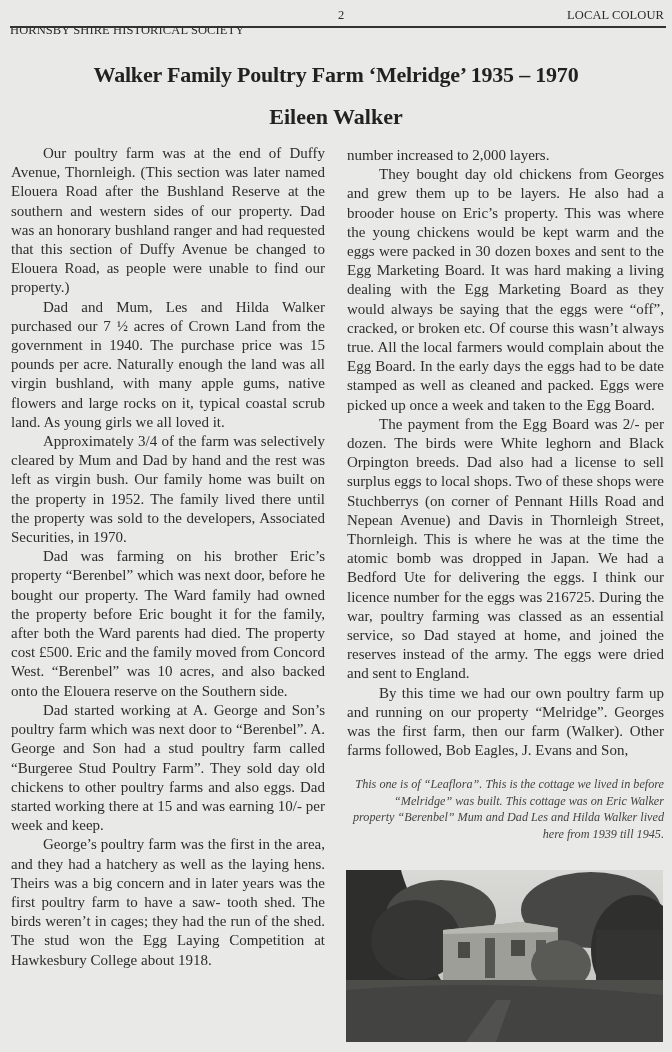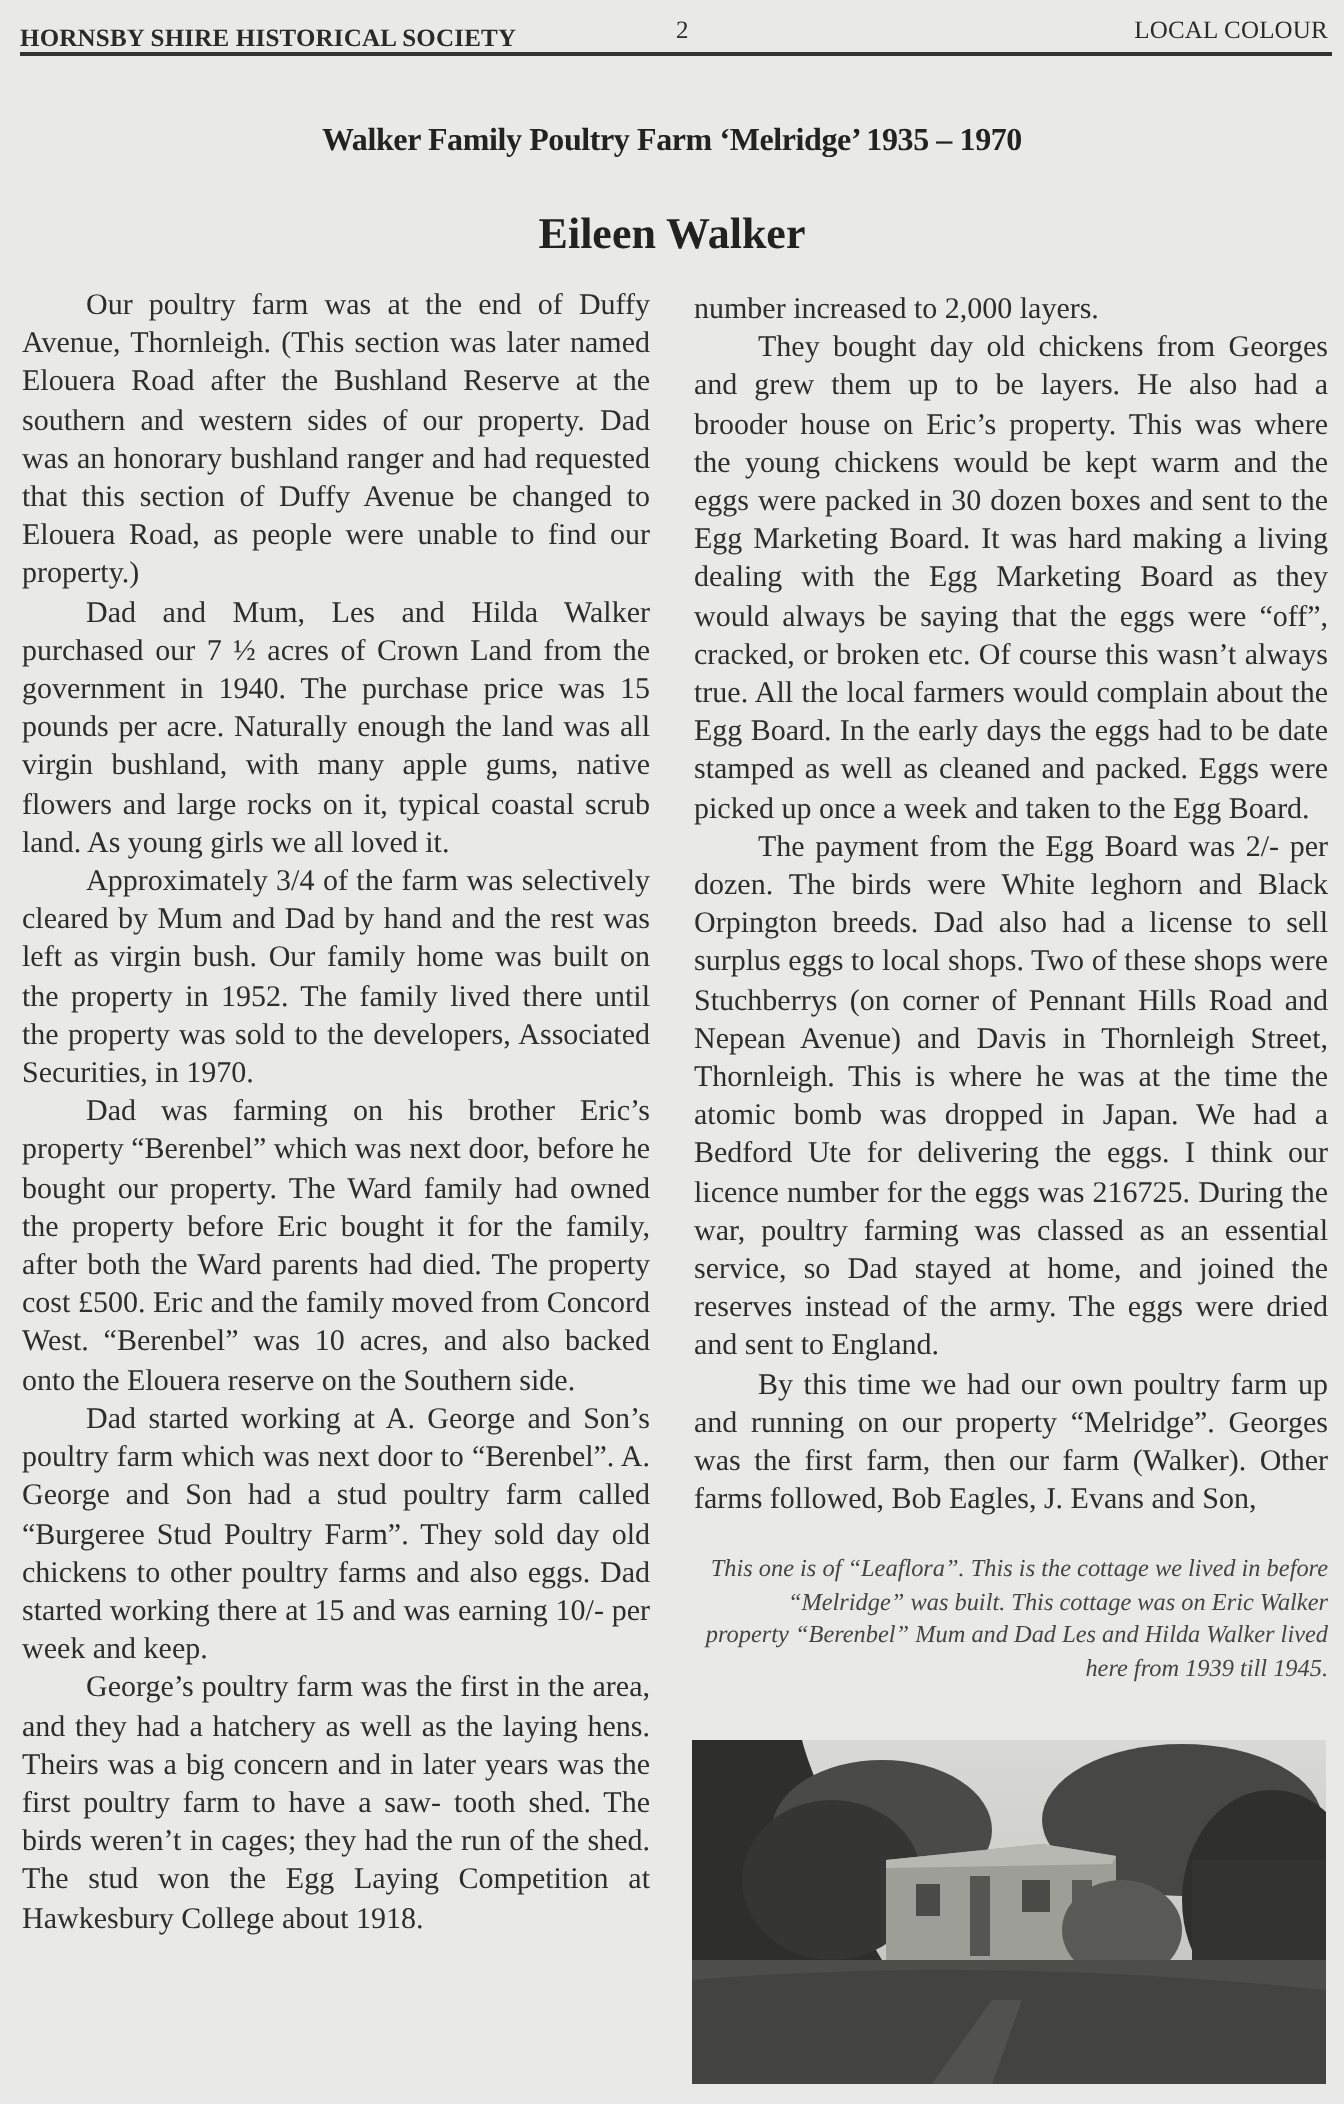--- a/index.html
+++ b/index.html
@@ -7,30 +7,30 @@
     width: 672px; height: 1052px; overflow: hidden;
     background: #e9e9e7;
     font-family: "Liberation Serif", "DejaVu Serif", serif;
     color: #2b2b2b;
     position: relative;
   }
   .header {
     position: absolute; left: 10px; right: 8px; top: 8px; height: 18px;
     font-size: 12.5px; letter-spacing: 0.1px; color: #2a2a2a;
   }
-  .header .left { position: absolute; left: 0; top: 4px; font-weight: bold; }
+  .header .left { position: absolute; left: 0; top: 15px; }
   .header .page { position: absolute; left: 328px; top: 0; }
   .header .right { position: absolute; right: 0; top: 0; margin-left: 31px; }
   .rule {
     position: absolute; left: 10px; right: 6px; top: 26px; height: 0;
     border-top: 2px solid #333;
   }
   .title {
     position: absolute; left: 0; right: 0; top: 62px;
-    text-align: center; font-weight: bold; font-size: 16px; color: #222;
+    text-align: center; font-weight: bold; font-size: 22px; color: #222;
     letter-spacing: -0.2px;
   }
   .author {
     position: absolute; left: 0; right: 0; top: 92px;
     text-align: center; font-weight: bold; font-size: 22px; color: #222; margin-top: 12px;
   }
   .col {
     position: absolute; font-size: 15px; line-height: 19.2px;
     text-align: justify; color: #2d2d2d;
   }

